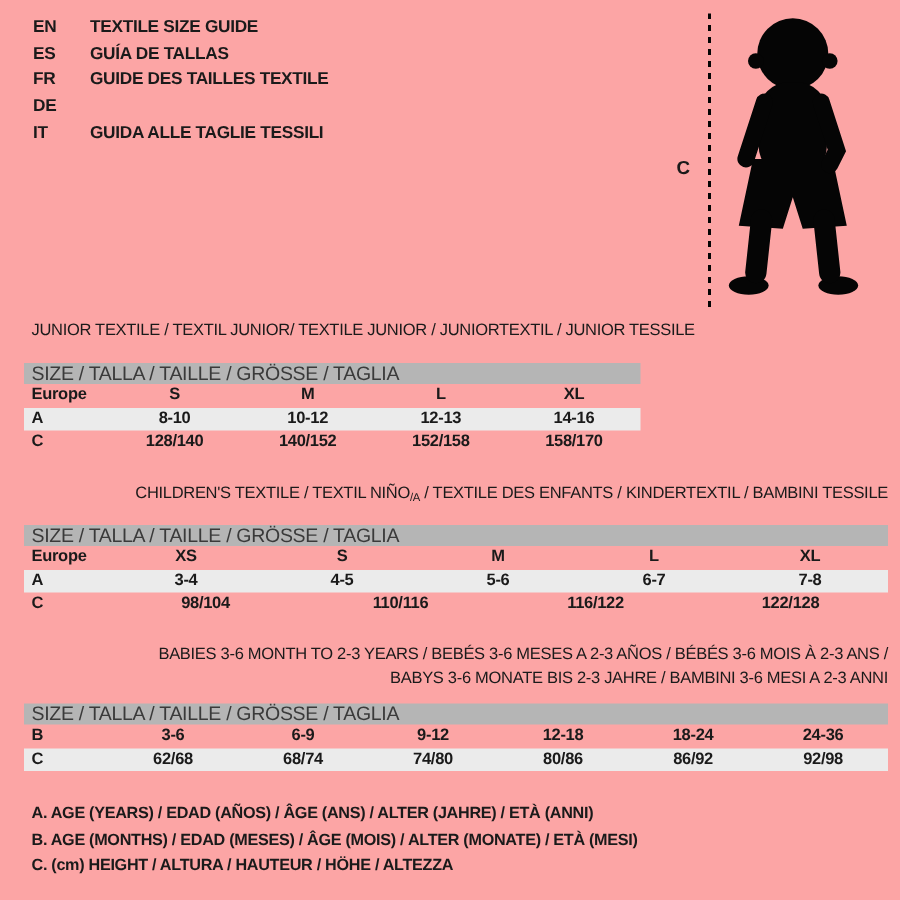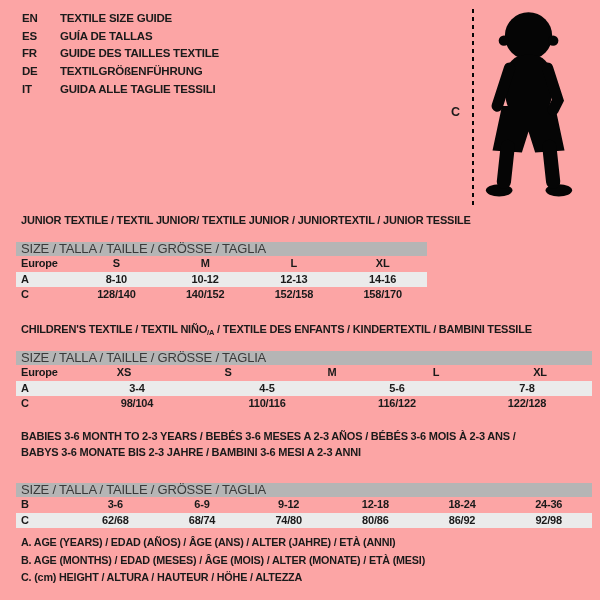--- a/index.html
+++ b/index.html
@@ -25,26 +25,26 @@
   
   .dash-line{
     position:absolute;left:472px;top:9px;width:2px;height:196px;
     background:repeating-linear-gradient(to bottom, var(--silhouette) 0 4px, transparent 4px 8px);
   }
   .figure-label{position:absolute;left:451px;top:105px;font-size:12.5px;font-weight:bold;}
   .baby{position:absolute;left:484px;top:7px;width:90px;height:198px;}
 
   
   .sec{position:absolute;left:16px;}
-  .sec-title{font-size:11px;font-weight:bold;letter-spacing:-0.2px;white-space:nowrap;line-height:14px;padding-left:5px;}
+  .sec-title{font-size:11px;font-weight:normal;letter-spacing:-0.2px;white-space:nowrap;line-height:14px;padding-left:5px;text-align:right;}
   .sec-title .subA{font-size:7.5px;vertical-align:-2px;}
   .t2line{line-height:16px;}
   .gap1{margin-bottom:15px;}
   .gap2{margin-bottom:11px;}
-  .gap3{margin-bottom:23px;}
+  .gap3{margin-bottom:9px;}
   .bar{
     height:14px;line-height:14px;background:var(--header-bar);color:var(--bar-text);
     font-size:13px;font-weight:normal;padding-left:5px;letter-spacing:-0.2px;
   }
   .row{display:flex;height:15.5px;line-height:15.5px;font-size:11px;font-weight:bold;letter-spacing:-0.2px;}
   .row .lbl{width:56px;padding-left:5px;box-sizing:border-box;}
   .row .cell{flex:1;text-align:center;}
   .shaded{background:var(--alt-row);}
   .w1{width:411px;}
   .w2{width:576px;}
@@ -66,21 +66,20 @@
     <div class="lang-row">
       <span class="lang-code">ES</span>
       <span class="lang-text">GUÍA DE TALLAS</span>
     </div>
     <div class="lang-row">
       <span class="lang-code">FR</span>
       <span class="lang-text">GUIDE DES TAILLES TEXTILE</span>
     </div>
     <div class="lang-row">
       <span class="lang-code">DE</span>
-      <span class="lang-text">TEXTILGRÖßENFÜHRUNG</span>
     </div>
     <div class="lang-row">
       <span class="lang-code">IT</span>
       <span class="lang-text">GUIDA ALLE TAGLIE TESSILI</span>
     </div>
   </div>
 
   <div class="dash-line"></div>
   <span class="figure-label">C</span>
   <svg class="baby" viewBox="0 0 95 200" aria-hidden="true">
@@ -141,20 +140,21 @@
         <span class="cell">S</span>
         <span class="cell">M</span>
         <span class="cell">L</span>
         <span class="cell">XL</span>
       </div>
       <div class="row shaded">
         <span class="lbl">A</span>
         <span class="cell">3-4</span>
         <span class="cell">4-5</span>
         <span class="cell">5-6</span>
+        <span class="cell">6-7</span>
         <span class="cell">7-8</span>
       </div>
       <div class="row">
         <span class="lbl">C</span>
         <span class="cell">98/104</span>
         <span class="cell">110/116</span>
         <span class="cell">116/122</span>
         <span class="cell">122/128</span>
       </div>
     </div>

